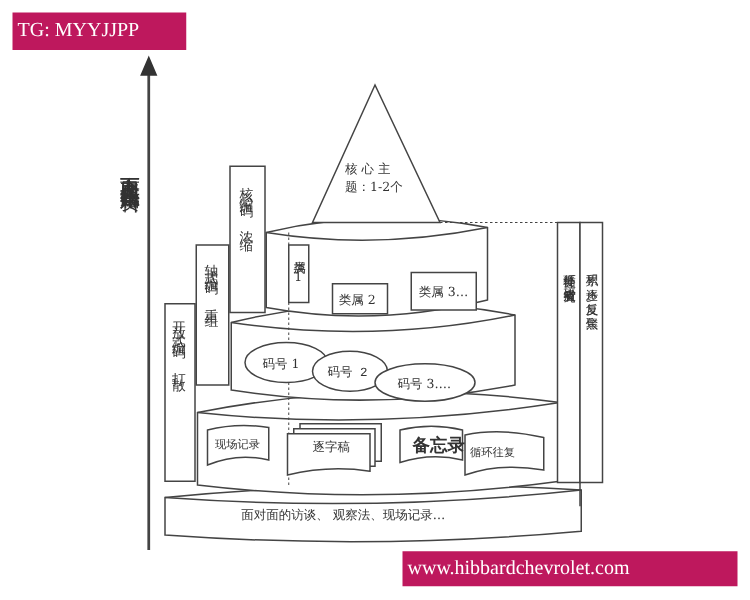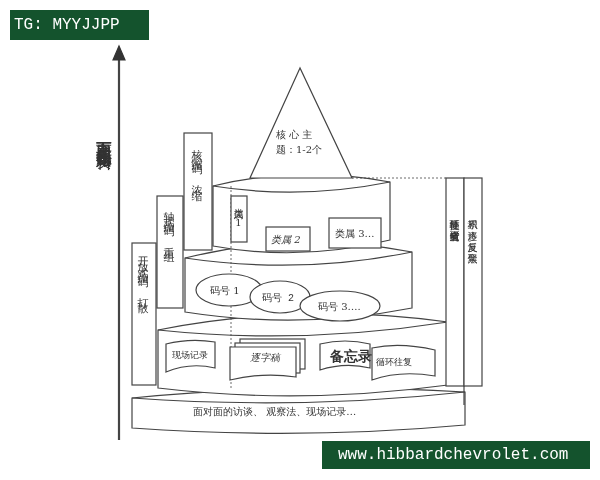--- a/index.html
+++ b/index.html
@@ -7,22 +7,22 @@
       width: 600px; height: 480px; background: #ffffff; position: relative; overflow: hidden;
       font-family: "DejaVu Serif", "Liberation Serif", serif;
     }
     .diagram { position: absolute; left: 0; top: 0; width: 600px; height: 480px; }
     .vtext {
       position: absolute; writing-mode: vertical-rl; text-orientation: upright;
       color: #333; line-height: 1;
     }
     .label { position: absolute; color: #333; font-size: 10px; white-space: nowrap; }
     .watermark {
-      position: absolute; background: #14532d; color: #ffffff;
-      font-family: Liberation Mono, monospace;
+      position: absolute; background: #be185d; color: #ffffff;
+      font-family: Liberation Serif, serif;
     }
   </style>
 </head>
 <body>
 
 <div class="diagram">
 
   <svg width="600" height="480" style="position:absolute;left:0;top:0">
     <g fill="none" stroke="#444" stroke-width="1.2">
 
@@ -75,32 +75,32 @@
   <div class="vtext" style="left:96px;top:128px;font-size:16px;letter-spacing:1px;">自下而上而聚焦扎根于原始资料</div>
 
   <div class="vtext" style="left:137px;top:248px;font-size:11px;letter-spacing:5px;">开放式编码，打散</div>
   <div class="vtext" style="left:163px;top:202px;font-size:11px;letter-spacing:5px;">轴式编码，重组</div>
   <div class="vtext" style="left:191px;top:140px;font-size:11px;letter-spacing:5px;">核心编码，浓缩</div>
 
   <div class="label" style="left:276px;top:128px;font-size:10px;">核 心 主</div>
   <div class="label" style="left:276px;top:143px;font-size:10px;">题：1-2个</div>
 
   <div class="vtext" style="left:233px;top:200px;font-size:10px;letter-spacing:2px;">类属 1</div>
-  <div class="label" style="left:271px;top:233px;font-style:italic;">类属 2</div>
+  <div class="label" style="left:271px;top:233px;">类属 2</div>
   <div class="label" style="left:335px;top:227px;">类属 3…</div>
 
   <div class="label" style="left:210px;top:284px;">码号 1</div>
   <div class="label" style="left:262px;top:291px;font-family:Liberation Mono, monospace;">码号 2</div>
   <div class="label" style="left:318px;top:300px;">码号 3….</div>
 
   <div class="label" style="left:172px;top:349px;font-size:9px;font-family:Liberation Mono, monospace;">现场记录</div>
-  <div class="label" style="left:250px;top:351px;font-style:italic;">逐字稿</div>
+  <div class="label" style="left:250px;top:351px;">逐字稿</div>
   <div class="label" style="left:330px;top:348px;font-size:14px;font-weight:bold;">备忘录</div>
   <div class="label" style="left:376px;top:356px;font-size:9px;">循环往复</div>
 
   <div class="label" style="left:193px;top:405px;font-size:10px;">面对面的访谈、 观察法、现场记录…</div>
 
   <div class="vtext" style="left:449px;top:212px;font-size:10px;">循环往复 研究者反省</div>
   <div class="vtext" style="left:467px;top:212px;font-size:10px;">累积 逐步 反复 聚焦</div>
 </div>
 
 <div class="watermark" style="left:10px;top:10px;width:139px;height:30px;line-height:30px;padding-left:4px;font-size:16px;box-sizing:border-box;">TG: MYYJJPP</div>
-<div class="watermark" style="left:322px;top:441px;width:268px;height:28px;line-height:28px;padding-left:16px;font-size:16px;box-sizing:border-box;">www.hibbardchevrolet.com</div>
+<div class="watermark" style="left:322px;top:441px;width:268px;height:28px;line-height:28px;padding-left:4px;font-size:16px;box-sizing:border-box;">www.hibbardchevrolet.com</div>
 
 </body></html>

